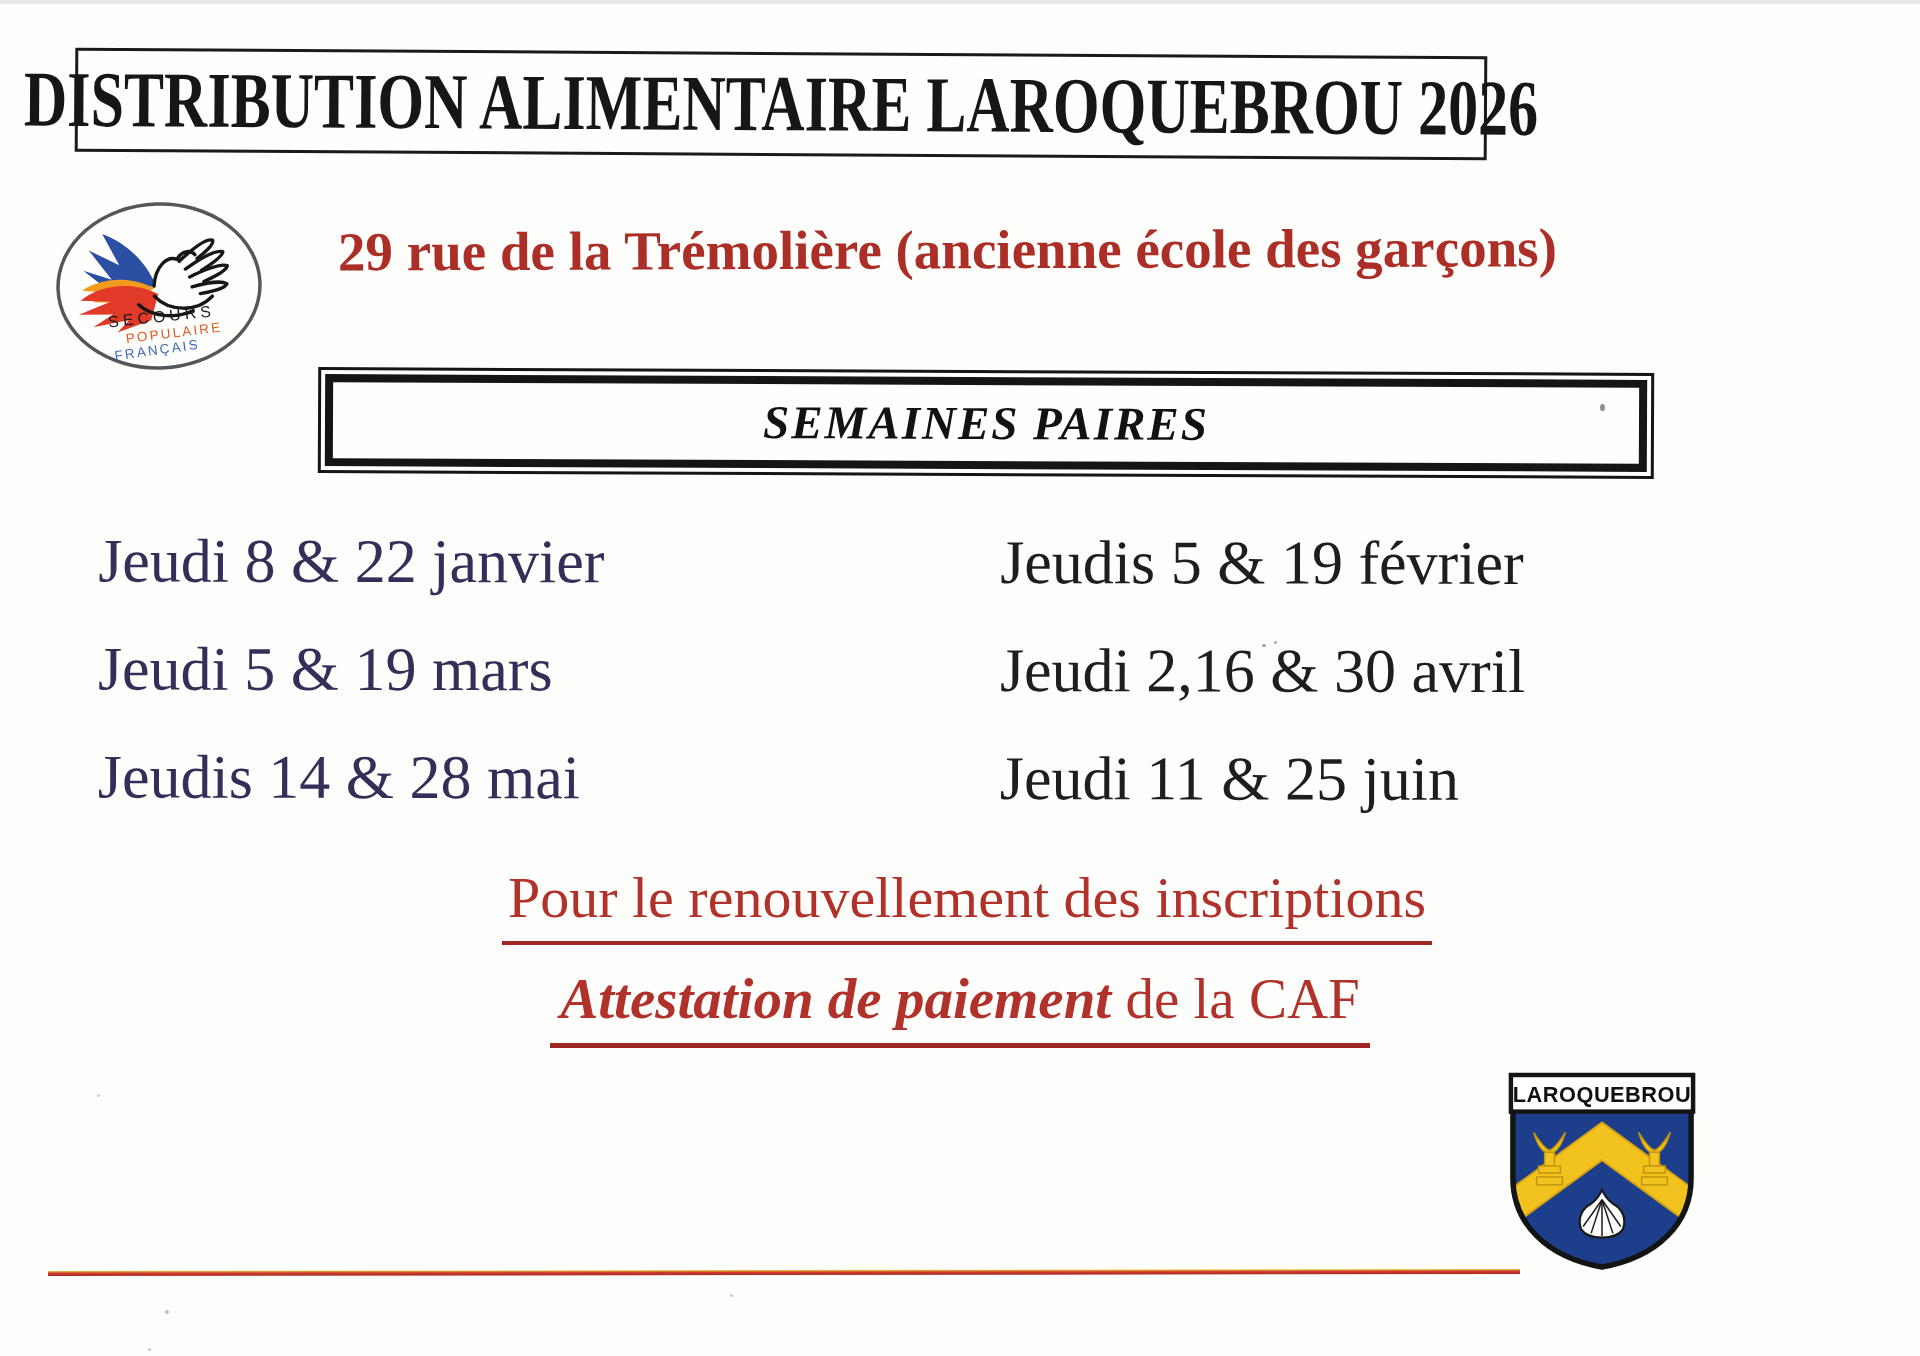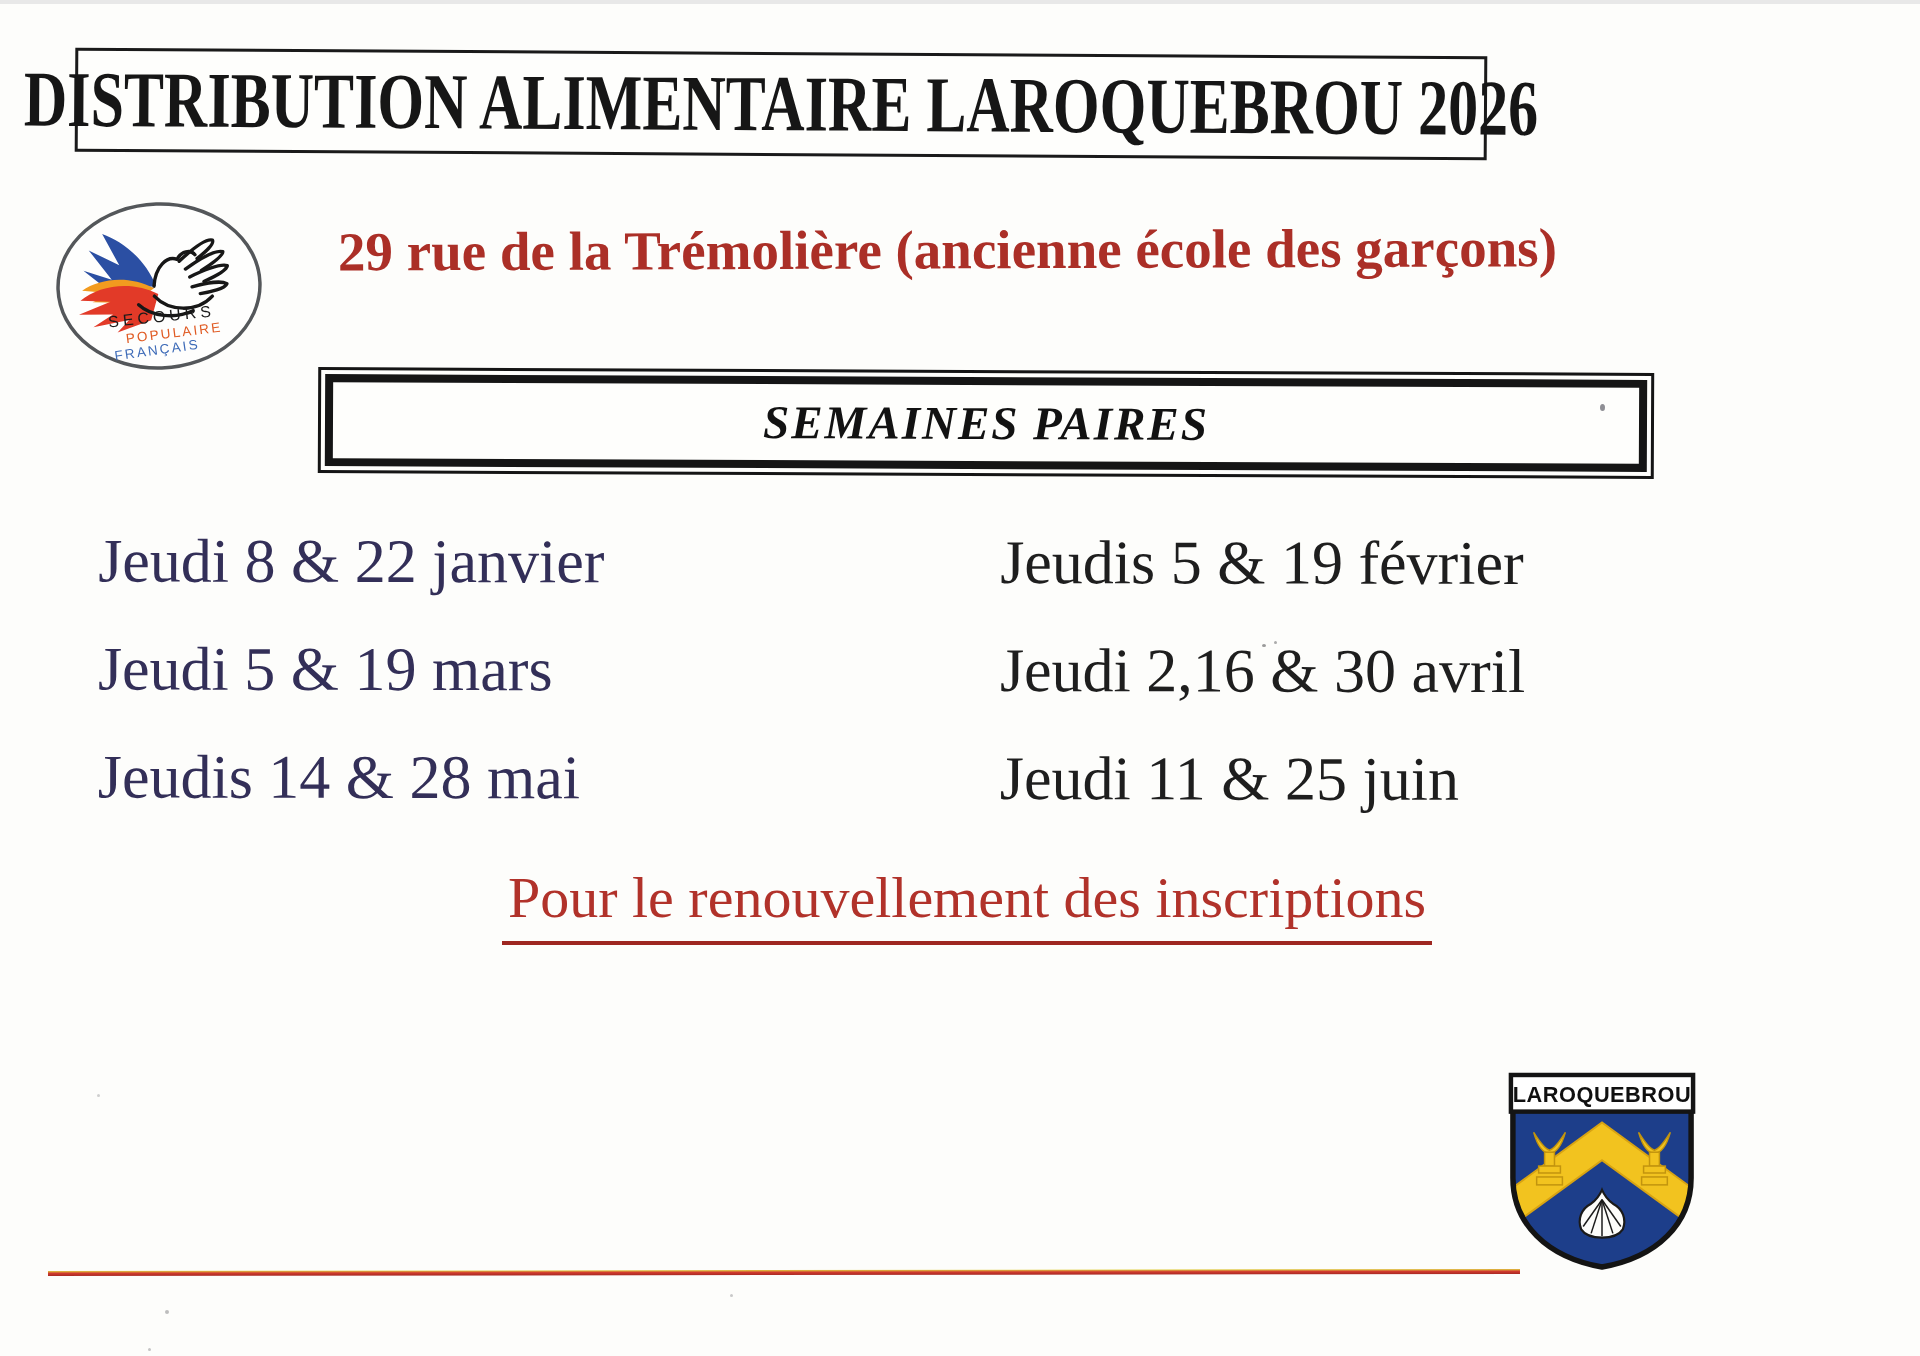--- a/index.html
+++ b/index.html
@@ -138,20 +138,23 @@
     <div class="right-col">Jeudis 5 &amp; 19 février</div>
     <div class="left-col">Jeudi 5 &amp; 19 mars</div>
     <div class="right-col">Jeudi 2,16 &amp; 30 avril</div>
     <div class="left-col">Jeudis 14 &amp; 28 mai</div>
     <div class="right-col">Jeudi 11 &amp; 25 juin</div>
   </div>
 
   <div class="renewal">
     <span class="ul">Pour le renouvellement des inscriptions</span>
   </div>
+  <div class="attestation">
+    <span class="ul"><span class="em">Attestation de paiement</span><span> de la CAF</span></span>
+  </div>
 
   <svg class="crest" viewBox="0 0 200 212">
     <defs>
       <clipPath id="shieldClip">
         <path d="M10,10 H190 V112 C190,158 156,192 100,202 C44,192 10,158 10,112 Z"></path>
       </clipPath>
     </defs>
 
     <path d="M10,10 H190 V112 C190,158 156,192 100,202 C44,192 10,158 10,112 Z" fill="#1d3e8a"></path>
     <g clip-path="url(#shieldClip)">

